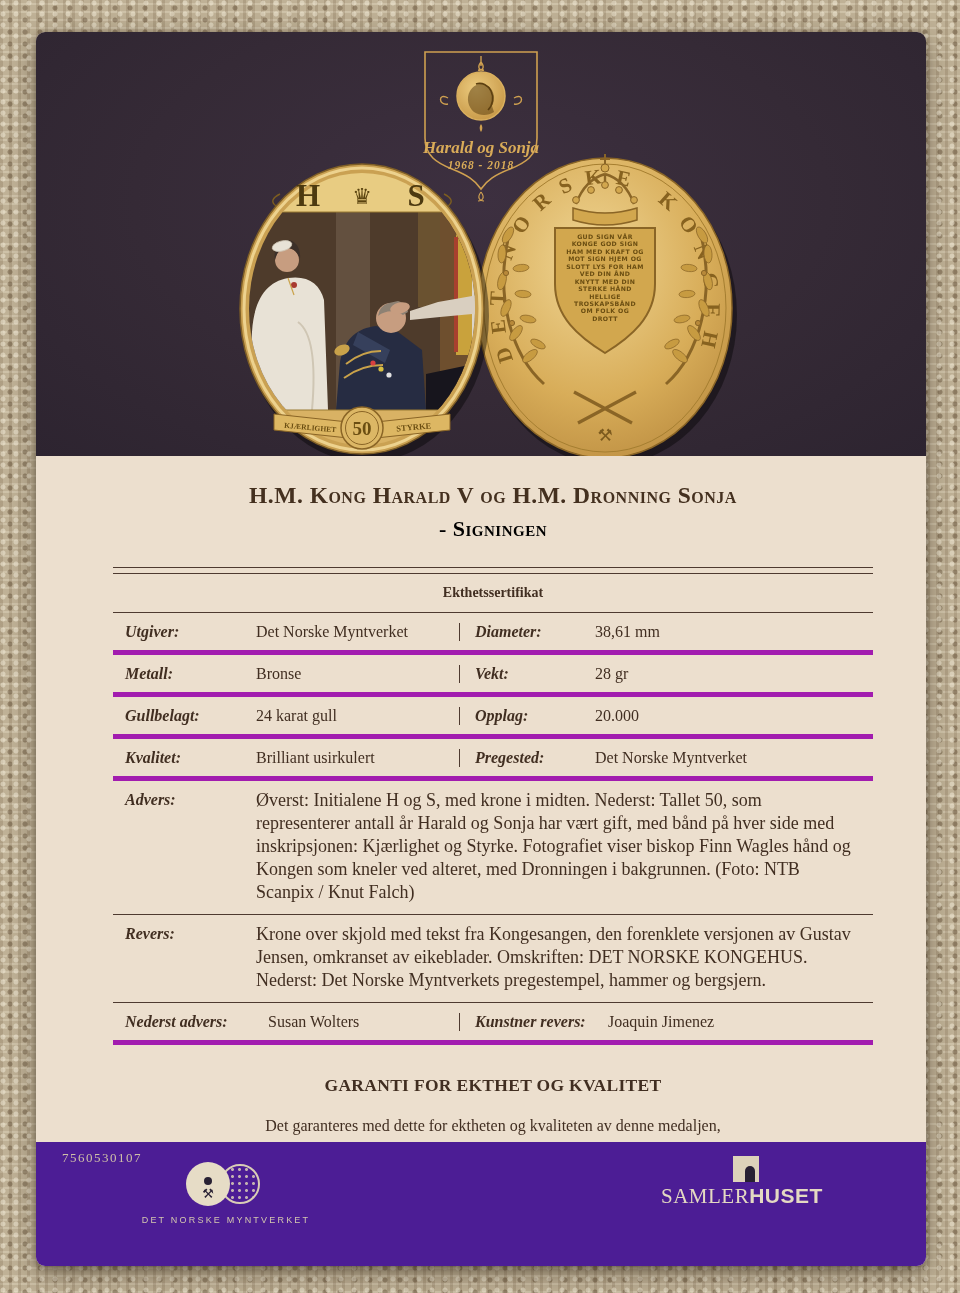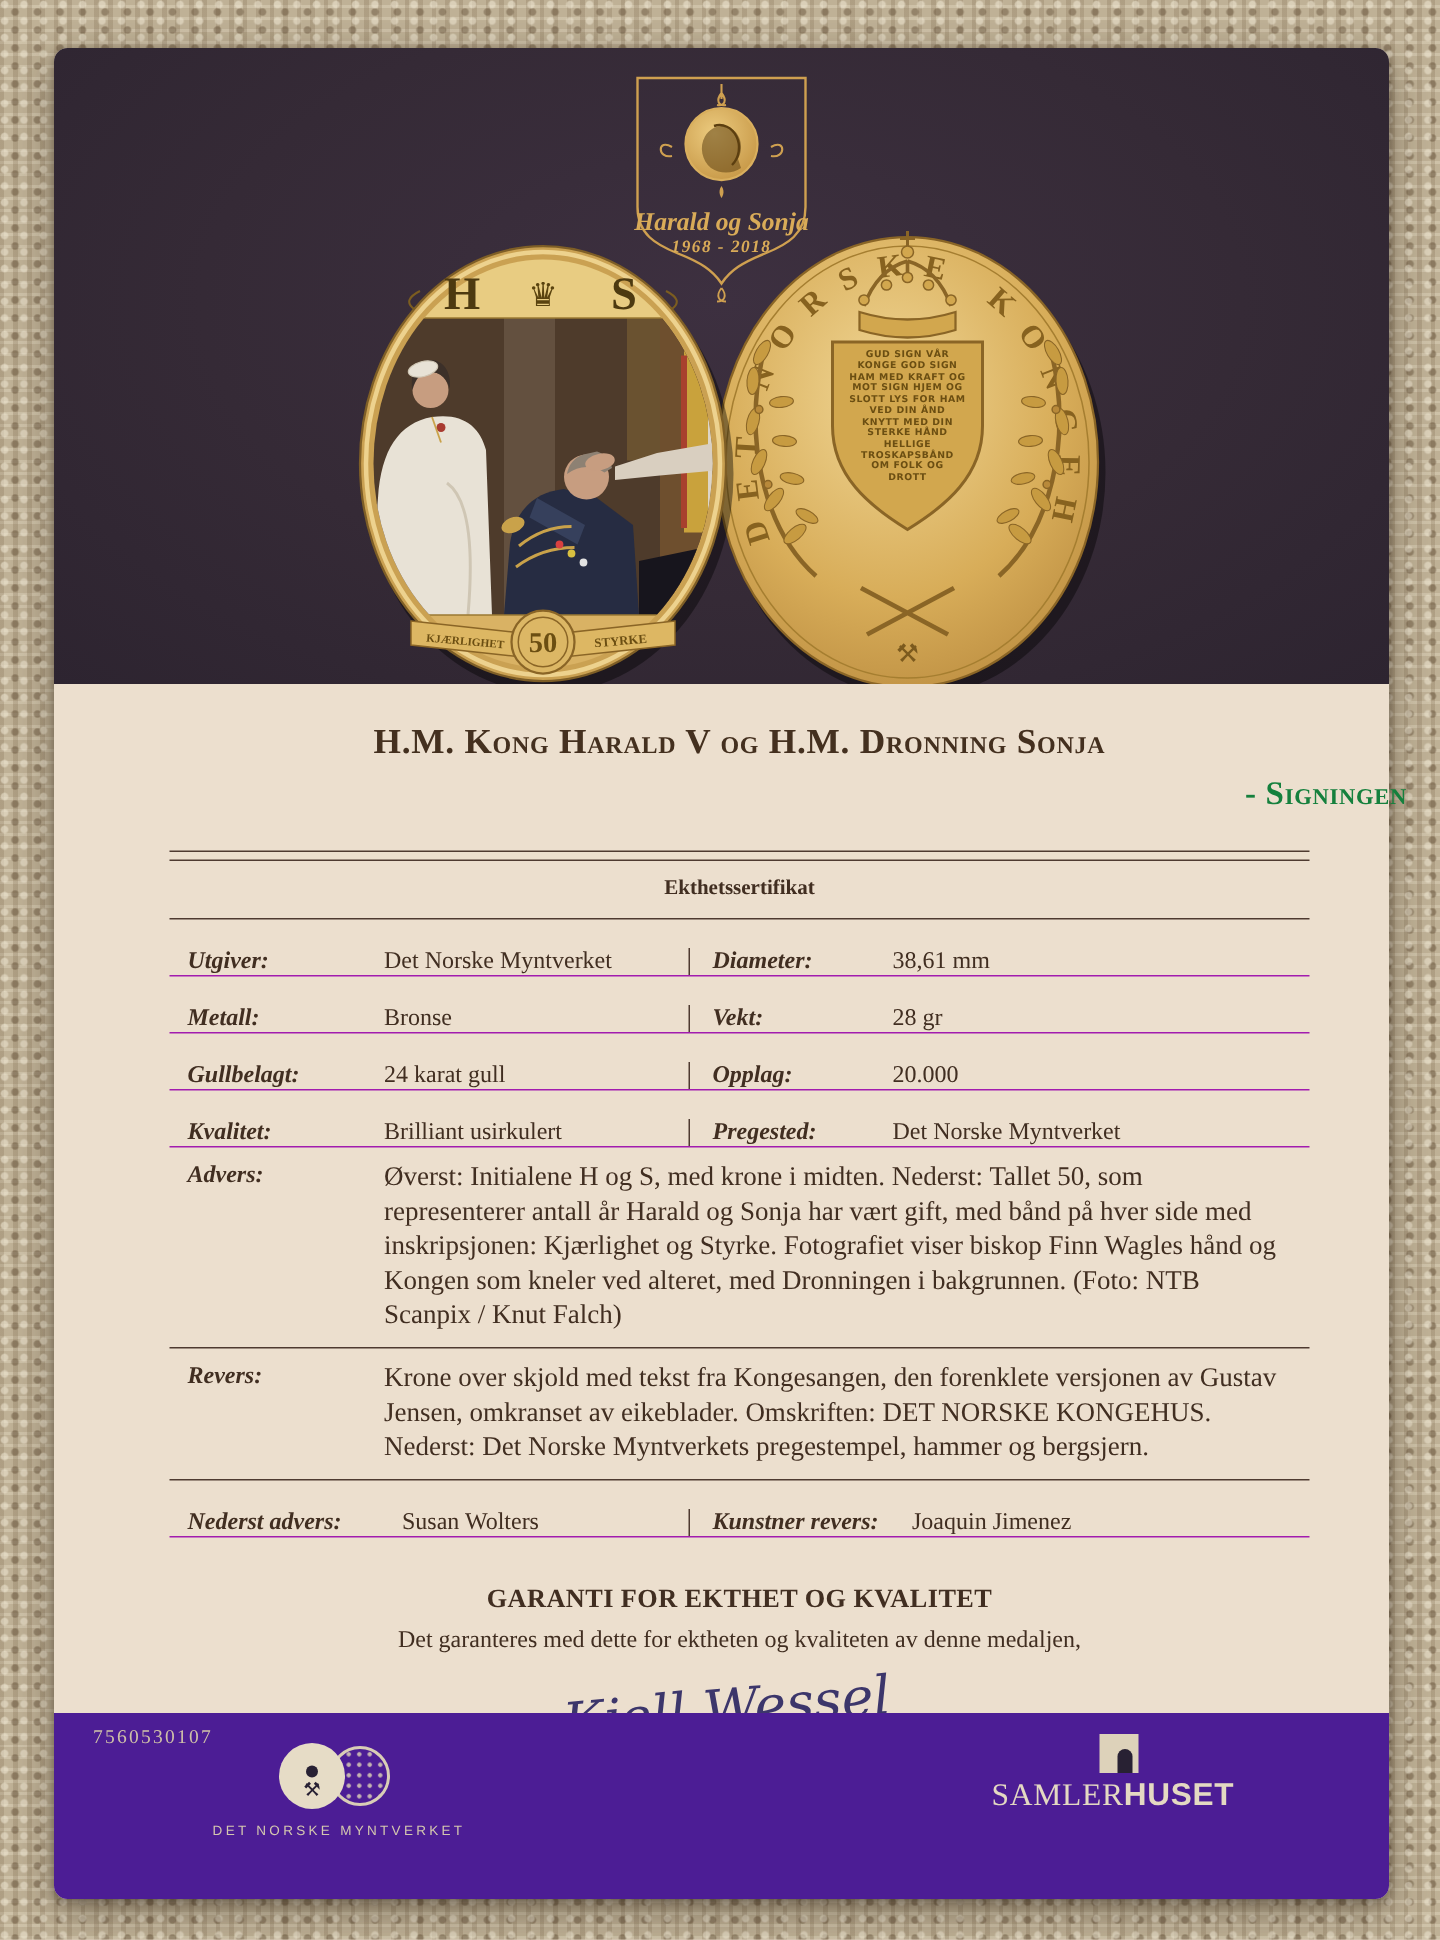--- a/index.html
+++ b/index.html
@@ -36,35 +36,35 @@
   }
   .shield-text{
     position:absolute;left:517px;top:201px;width:104px;height:116px;
     font:bold 6.2px "DejaVu Sans",sans-serif;line-height:1.2;color:#6b4e12;
     letter-spacing:.4px;text-align:center;white-space:pre-line;
   }
   
   .bodyc{position:absolute;left:12px;top:424px;width:890px;height:686px;color:#412e21;}
   .title1{margin:26px 0 0;text-align:center;font-variant:small-caps;
     font:bold 23.5px "Liberation Serif",serif;font-variant:small-caps;color:#44301f;letter-spacing:.5px;}
-  .title2{margin:7px 0 0;text-align:right;font-variant:small-caps;
-    font:bold 22px "Liberation Serif",serif;font-variant:small-caps;color:#15803d;letter-spacing:.5px;}
+  .title2{margin:7px 0 0;text-align:center;font-variant:small-caps;
+    font:bold 22px "Liberation Serif",serif;font-variant:small-caps;color:#000000;letter-spacing:.5px;}
   .tbl{width:760px;margin:25px auto 0;border-top:1.5px solid #4e3a30;padding-top:5px;font-size:16px;}
   .t-head{border-top:1px solid #4e3a30;border-bottom:1px solid #4e3a30;height:38px;line-height:38px;
     text-align:center;font-weight:bold;font-size:14px;}
-  .t-row{display:flex;border-bottom:1px solid #a21caf;min-height:37px;align-items:flex-end;}
+  .t-row{display:flex;border-bottom:5px solid #a21caf;min-height:37px;align-items:center;}
   .cell-left{width:346px;border-right:1px solid #4e3a30;display:flex;align-items:center;}
   .cell-right{flex:1;display:flex;align-items:center;}
   .lab{font-style:italic;font-weight:bold;padding-left:12px;width:143px;box-sizing:border-box;}
   .lab2{font-style:italic;font-weight:bold;padding-left:15px;width:135px;box-sizing:border-box;}
   .desc-row{display:flex;border-bottom:1px solid #4e3a30;padding:8px 0 10px;}
   .desc-row .lab{align-self:flex-start;padding-top:2px;}
   .desc-text{flex:1;padding-right:14px;font-size:18px;line-height:23px;}
   .guarantee-h{margin:30px 0 0;text-align:center;font:bold 17.5px "Liberation Serif",serif;letter-spacing:.3px;}
-  .guarantee-t{margin:6px 0 0;text-align:center;font-size:16px;line-height:23px;}
+  .guarantee-t{margin:18px 0 0;text-align:center;font-size:16px;line-height:23px;}
   .sig-wrap{text-align:center;margin-top:2px;}
   .sig-caption{text-align:center;font:italic 16px "Liberation Serif",serif;margin-top:-6px;}
   
   .ftr{position:absolute;left:0;bottom:0;width:890px;height:124px;background:#4c1d95;
     border-radius:0 0 9px 9px;}
   .serial{position:absolute;left:26px;top:8px;font:13px "Liberation Serif",serif;
     color:#cfc0a8;letter-spacing:1.5px;}
   .mint{position:absolute;left:100px;top:18px;width:180px;text-align:center;}
   .mint-circles{position:relative;height:48px;width:92px;margin:0 auto;}
   .mc1{position:absolute;left:6px;top:2px;width:44px;height:44px;border-radius:50%;

